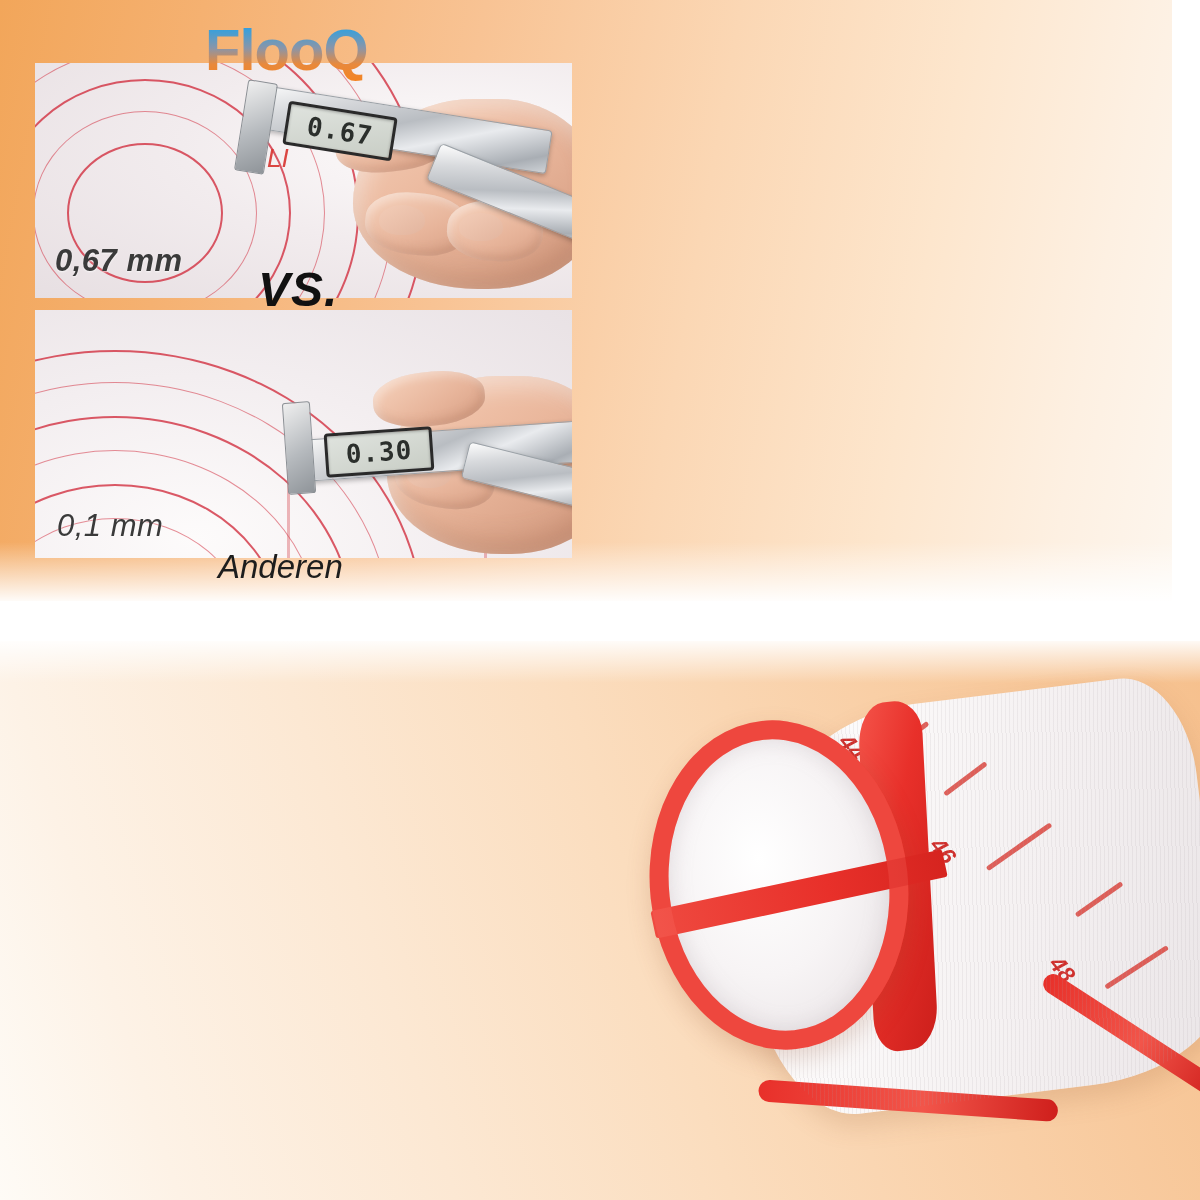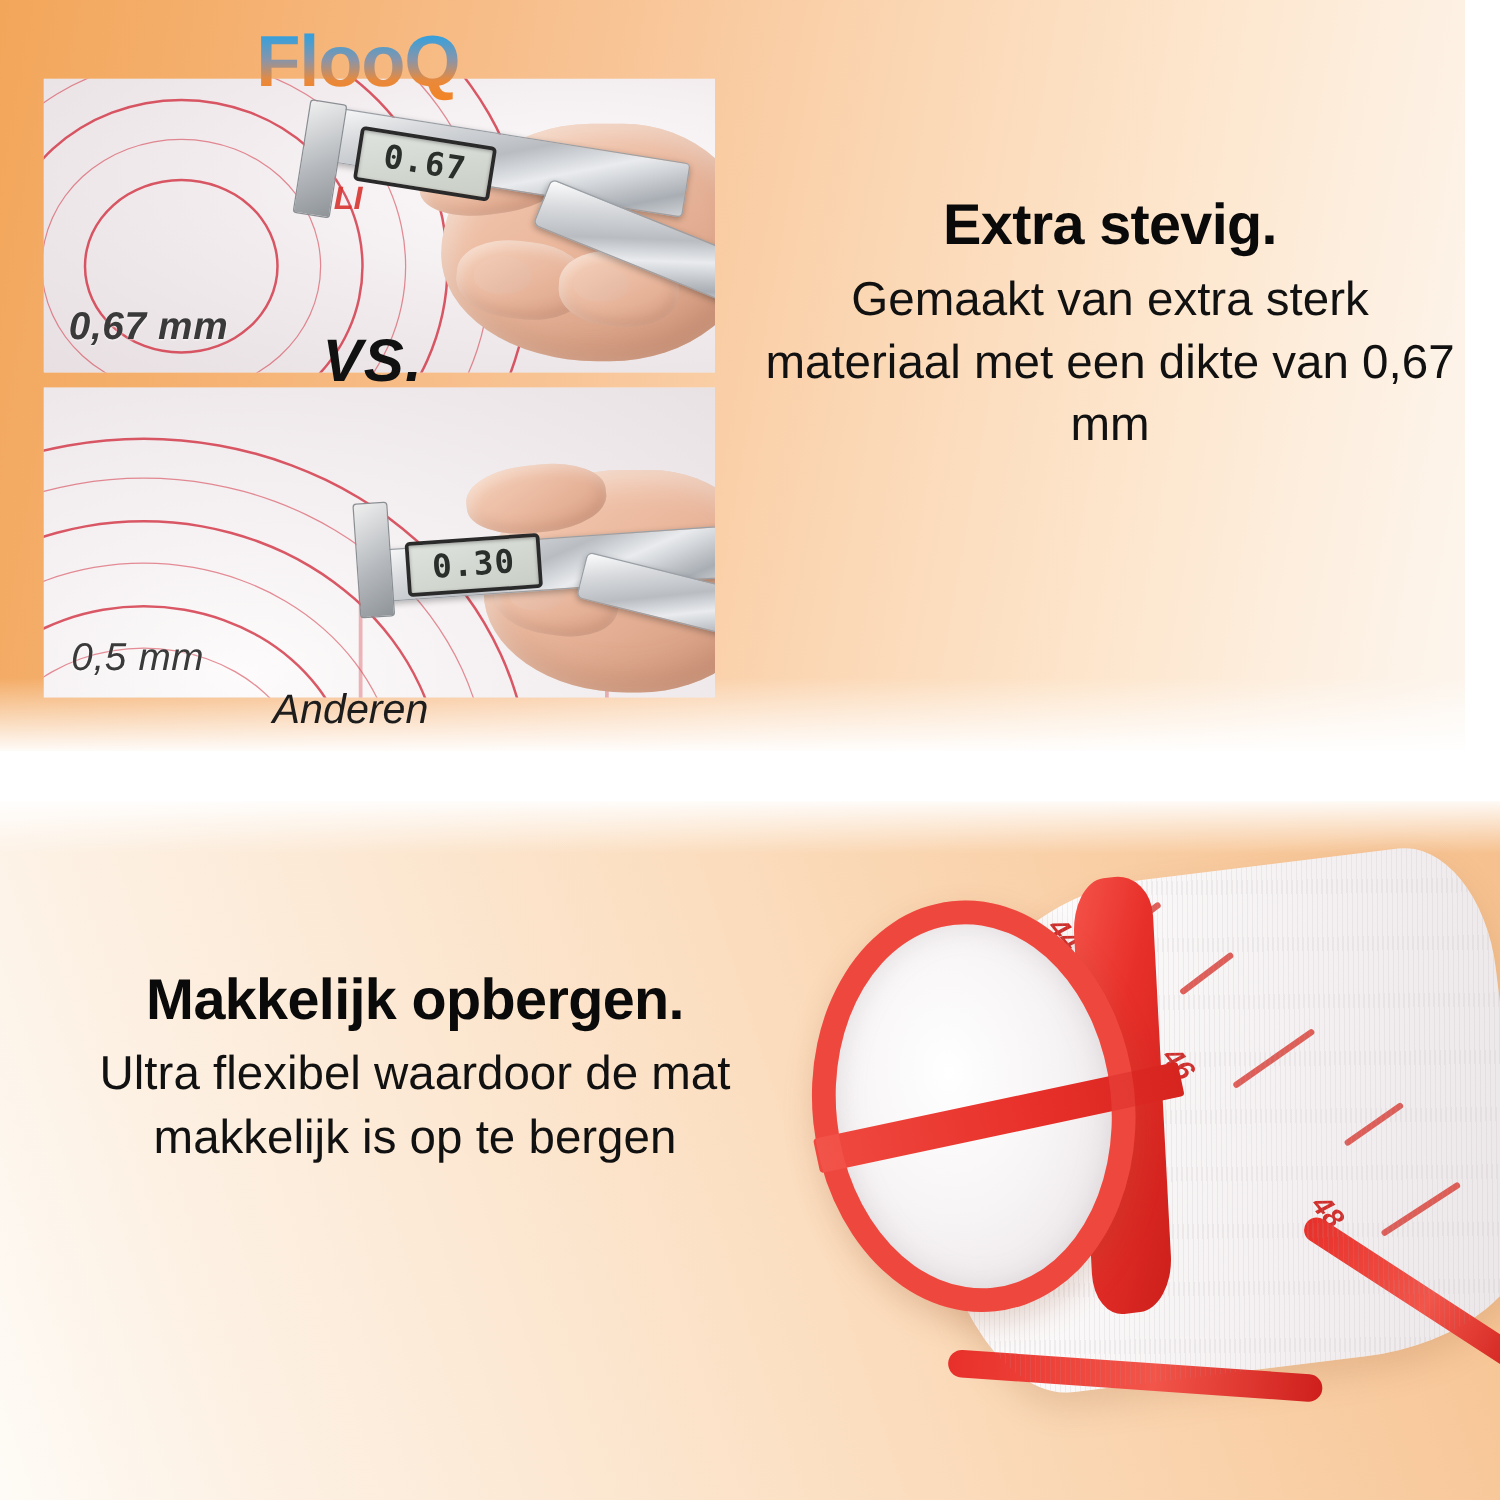--- a/index.html
+++ b/index.html
@@ -264,21 +264,21 @@
         <div class="rings-top">
           <div class="ring" style="left:0;top:0;width:560px;height:520px;"></div>
           <div class="ring thin" style="left:32px;top:30px;width:496px;height:460px;"></div>
           <div class="ring" style="left:66px;top:62px;width:428px;height:396px;"></div>
           <div class="ring thin" style="left:100px;top:94px;width:360px;height:332px;"></div>
           <div class="ring" style="left:134px;top:126px;width:292px;height:268px;"></div>
           <div class="ring thin" style="left:168px;top:158px;width:224px;height:204px;"></div>
           <div class="ring" style="left:202px;top:190px;width:156px;height:140px;"></div>
         </div>
 
-        <div style="position:absolute;left:232px;top:80px;color:#d8342f;font-weight:700;font-style:italic;font-size:26px;opacity:.9;">LI</div>
+        <div style="position:absolute;left:232px;top:80px;color:#d8342f;font-weight:400;font-style:italic;font-size:26px;opacity:.9;">LI</div>
 
         <div class="hand" style="left:318px;top:36px;width:250px;height:190px;"></div>
         <div class="finger" style="left:300px;top:52px;width:118px;height:56px;transform:rotate(-8deg);"></div>
         <div class="finger" style="left:330px;top:130px;width:104px;height:62px;transform:rotate(6deg);"></div>
         <div class="finger" style="left:412px;top:138px;width:96px;height:60px;transform:rotate(4deg);"></div>
         <div class="nail" style="left:344px;top:142px;width:46px;height:30px;"></div>
         <div class="nail" style="left:424px;top:150px;width:44px;height:28px;"></div>
 
         <div class="caliper-body" style="left:216px;top:44px;width:300px;height:44px;transform:rotate(9deg);border-radius:4px;"></div>
         <div class="caliper-jaw" style="left:206px;top:18px;width:30px;height:92px;transform:rotate(9deg);border-radius:3px;"></div>
@@ -309,41 +309,33 @@
         <div class="finger" style="left:360px;top:140px;width:100px;height:58px;transform:rotate(8deg);"></div>
         <div class="nail" style="left:372px;top:150px;width:44px;height:28px;"></div>
 
         <div class="caliper-body" style="left:258px;top:120px;width:300px;height:42px;transform:rotate(-4deg);border-radius:4px;"></div>
         <div class="caliper-jaw" style="left:250px;top:92px;width:28px;height:92px;transform:rotate(-4deg);border-radius:3px;"></div>
         <div class="caliper-body" style="left:428px;top:150px;width:160px;height:38px;transform:rotate(14deg);border-radius:5px;"></div>
         <div class="lcd" style="left:290px;top:120px;width:108px;height:44px;transform:rotate(-4deg);">
           <span style="font-size:26px;">0.30</span>
         </div>
 
-        <div class="mm-label" style="position:absolute;left:22px;top:198px;z-index:6;">0,5 mm</div>
+        <div class="mm-label" style="position:absolute;left:22px;top:198px;z-index:6;">0,1 mm</div>
       </div>
     </div>
 
     <div class="vs">VS.</div>
     <div class="anderen">Anderen</div>
 
-    <div class="copy-top">
-      <h2>Extra stevig.</h2>
-      <p>Gemaakt van extra sterk materiaal met een dikte van 0,67 mm</p>
-    </div>
   </section>
 
   <div class="divider"></div>
 
   <section class="panel-bot"></section>
 
-  <div class="copy-bot">
-    <h2>Makkelijk opbergen.</h2>
-    <p>Ultra flexibel waardoor de mat makkelijk is op te bergen</p>
-  </div>
 
   <div class="roll-wrap">
 
     <div class="roll-sheet">
       <div class="tick" style="left:150px;top:34px;width:64px;transform:rotate(-30deg);"></div>
       <div class="tick" style="left:214px;top:78px;width:52px;transform:rotate(-30deg);"></div>
       <div class="tick" style="left:246px;top:152px;width:78px;transform:rotate(-28deg);"></div>
       <div class="tick" style="left:330px;top:214px;width:56px;transform:rotate(-28deg);"></div>
       <div class="tick" style="left:350px;top:286px;width:74px;transform:rotate(-26deg);"></div>
 

